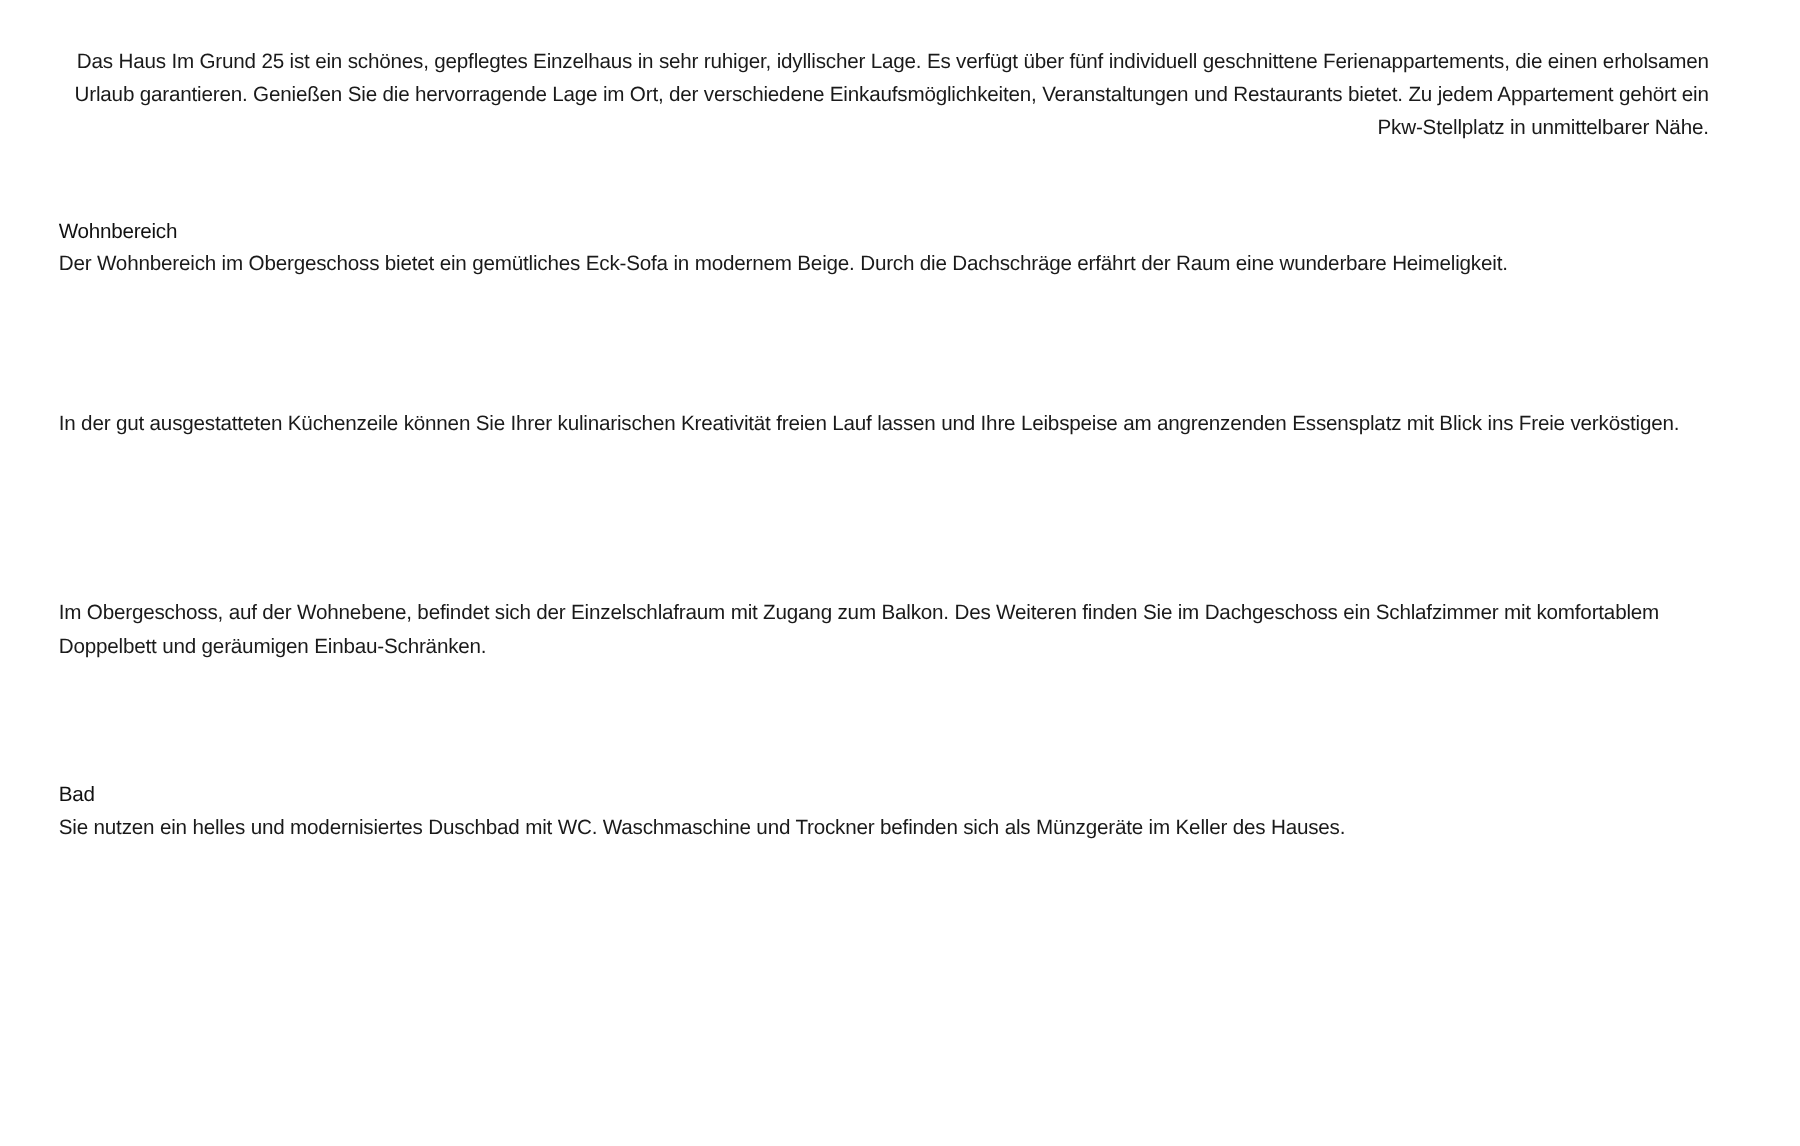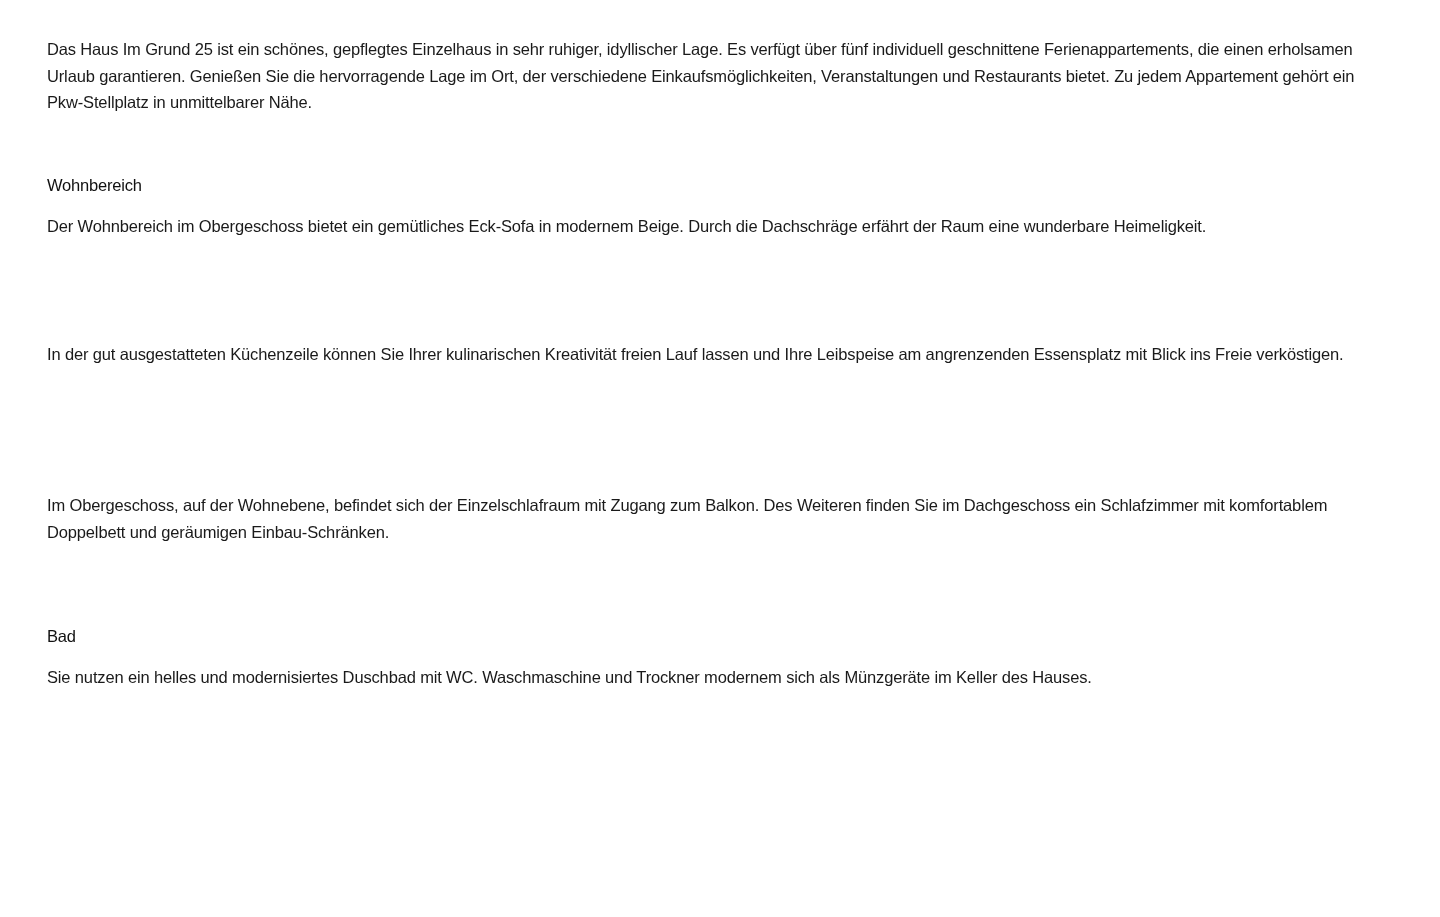--- a/index.html
+++ b/index.html
@@ -11,20 +11,21 @@
       width: 1440px;
       height: 917px;
       overflow: hidden;
       font-family: "Liberation Sans", "DejaVu Sans", sans-serif;
       color: #1a1a1a;
     }
     .page {
       position: relative;
       padding: 36px 0 0 47px;
       width: 1320px;
+      text-align: right;
     }
     .intro {
       margin: 0;
       font-size: 16.5px;
       line-height: 26.6px;
       letter-spacing: -0.15px;
     }
     .section {
       margin: 0;
     }
@@ -40,21 +41,21 @@
       margin: 0;
       font-size: 16.5px;
       line-height: 26.6px;
       letter-spacing: -0.15px;
     }
     #sec-wohnbereich { position: absolute; top: 174px; left: 47px; width: 1320px; }
     #sec-essen       { position: absolute; top: 324px; left: 47px; width: 1320px; }
     #sec-schlafen    { position: absolute; top: 475px; left: 47px; width: 1320px; }
     #sec-bad         { position: absolute; top: 625px; left: 47px; width: 1320px; }
     #sec-balkon      { position: absolute; top: 748px; left: 47px; width: 1320px; }
-    .section .section-text { margin-top: 17px; }
+    .section .section-text { margin-top: 2px; }
   </style>
 </head>
 <body>
 
 <div class="page">
   <p class="intro">Das Haus Im Grund 25 ist ein schönes, gepflegtes Einzelhaus in sehr ruhiger, idyllischer Lage. Es verfügt über fünf individuell geschnittene Ferienappartements, die einen erholsamen Urlaub garantieren. Genießen Sie die hervorragende Lage im Ort, der verschiedene Einkaufsmöglichkeiten, Veranstaltungen und Restaurants bietet. Zu jedem Appartement gehört ein Pkw-Stellplatz in unmittelbarer Nähe.</p>
 </div>
 
 <div class="section" id="sec-wohnbereich">
   <h3 class="section-title">Wohnbereich</h3>
@@ -64,17 +65,17 @@
 <div class="section" id="sec-essen">
   <p class="section-text">In der gut ausgestatteten Küchenzeile können Sie Ihrer kulinarischen Kreativität freien Lauf lassen und Ihre Leibspeise am angrenzenden Essensplatz mit Blick ins Freie verköstigen.</p>
 </div>
 
 <div class="section" id="sec-schlafen">
   <p class="section-text">Im Obergeschoss, auf der Wohnebene, befindet sich der Einzelschlafraum mit Zugang zum Balkon. Des Weiteren finden Sie im Dachgeschoss ein Schlafzimmer mit komfortablem Doppelbett und geräumigen Einbau-Schränken.</p>
 </div>
 
 <div class="section" id="sec-bad">
   <h3 class="section-title">Bad</h3>
-  <p class="section-text">Sie nutzen ein helles und modernisiertes Duschbad mit WC. Waschmaschine und Trockner modernem sich als Münzgeräte im Keller des Hauses.</p>
+  <p class="section-text">Sie nutzen ein helles und modernisiertes Duschbad mit WC. Waschmaschine und Trockner befinden sich als Münzgeräte im Keller des Hauses.</p>
 </div>
 
 <div class="section" id="sec-balkon">
 </div>
 
 </body></html>

